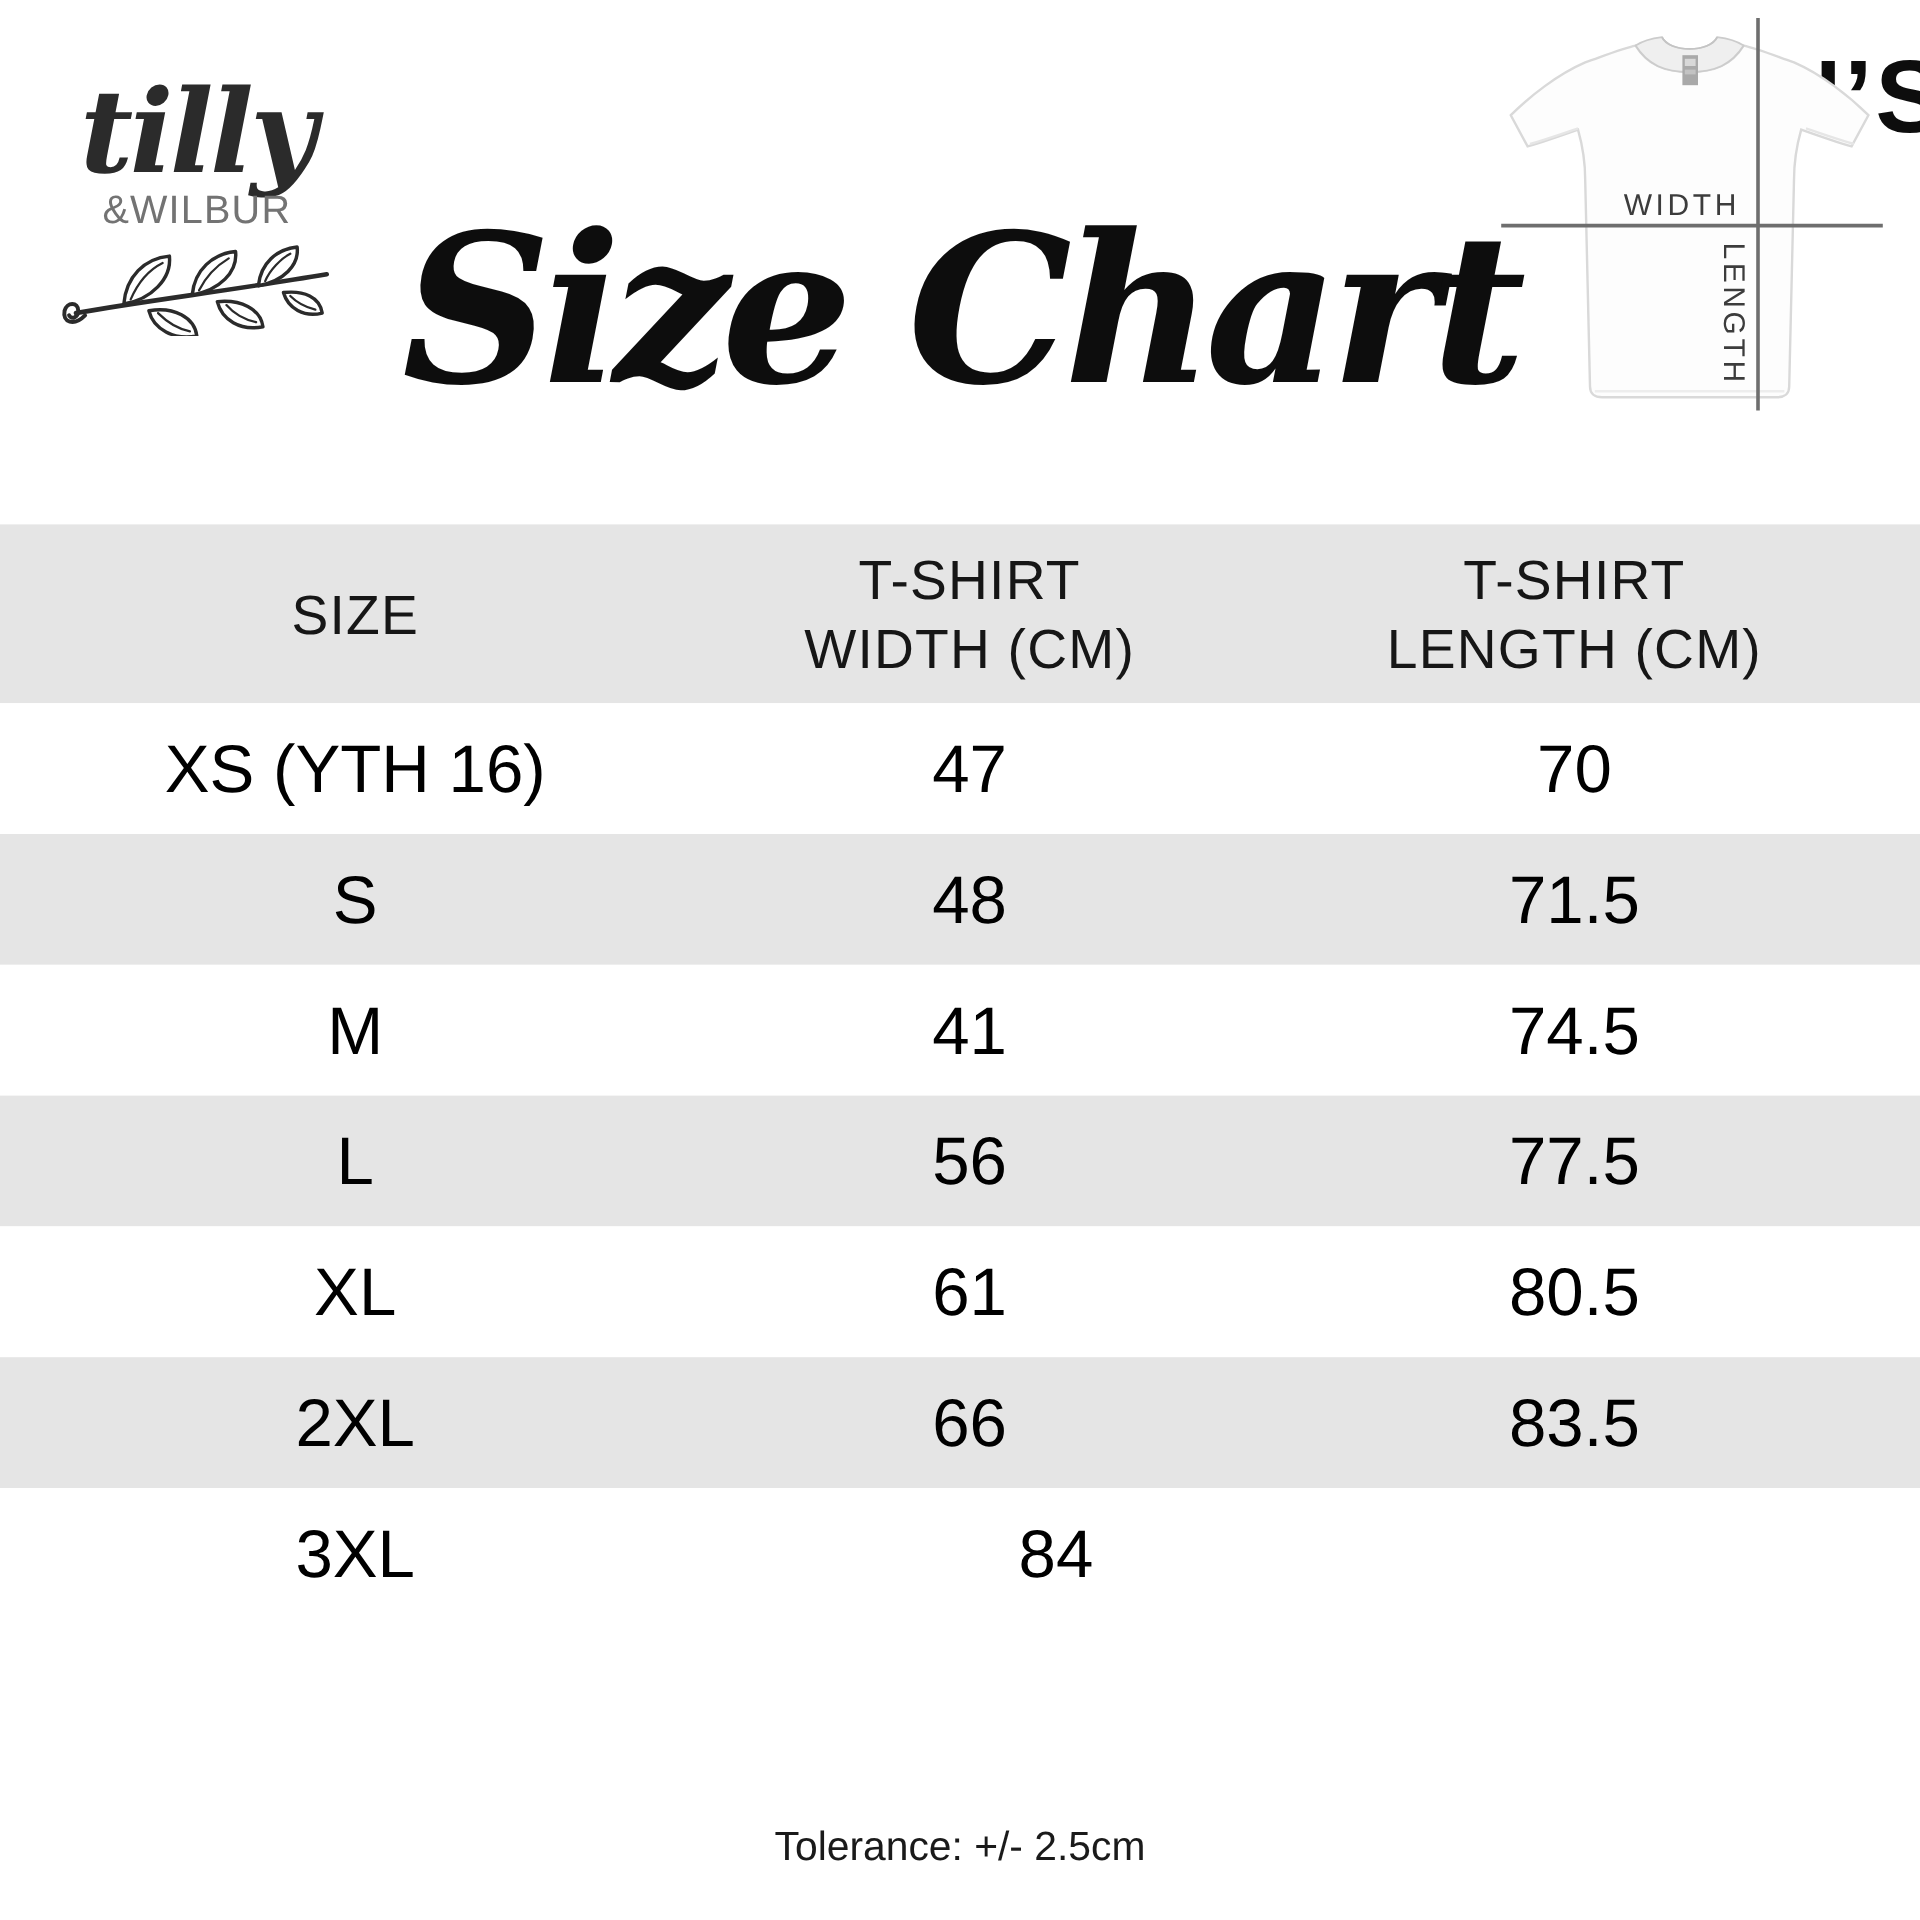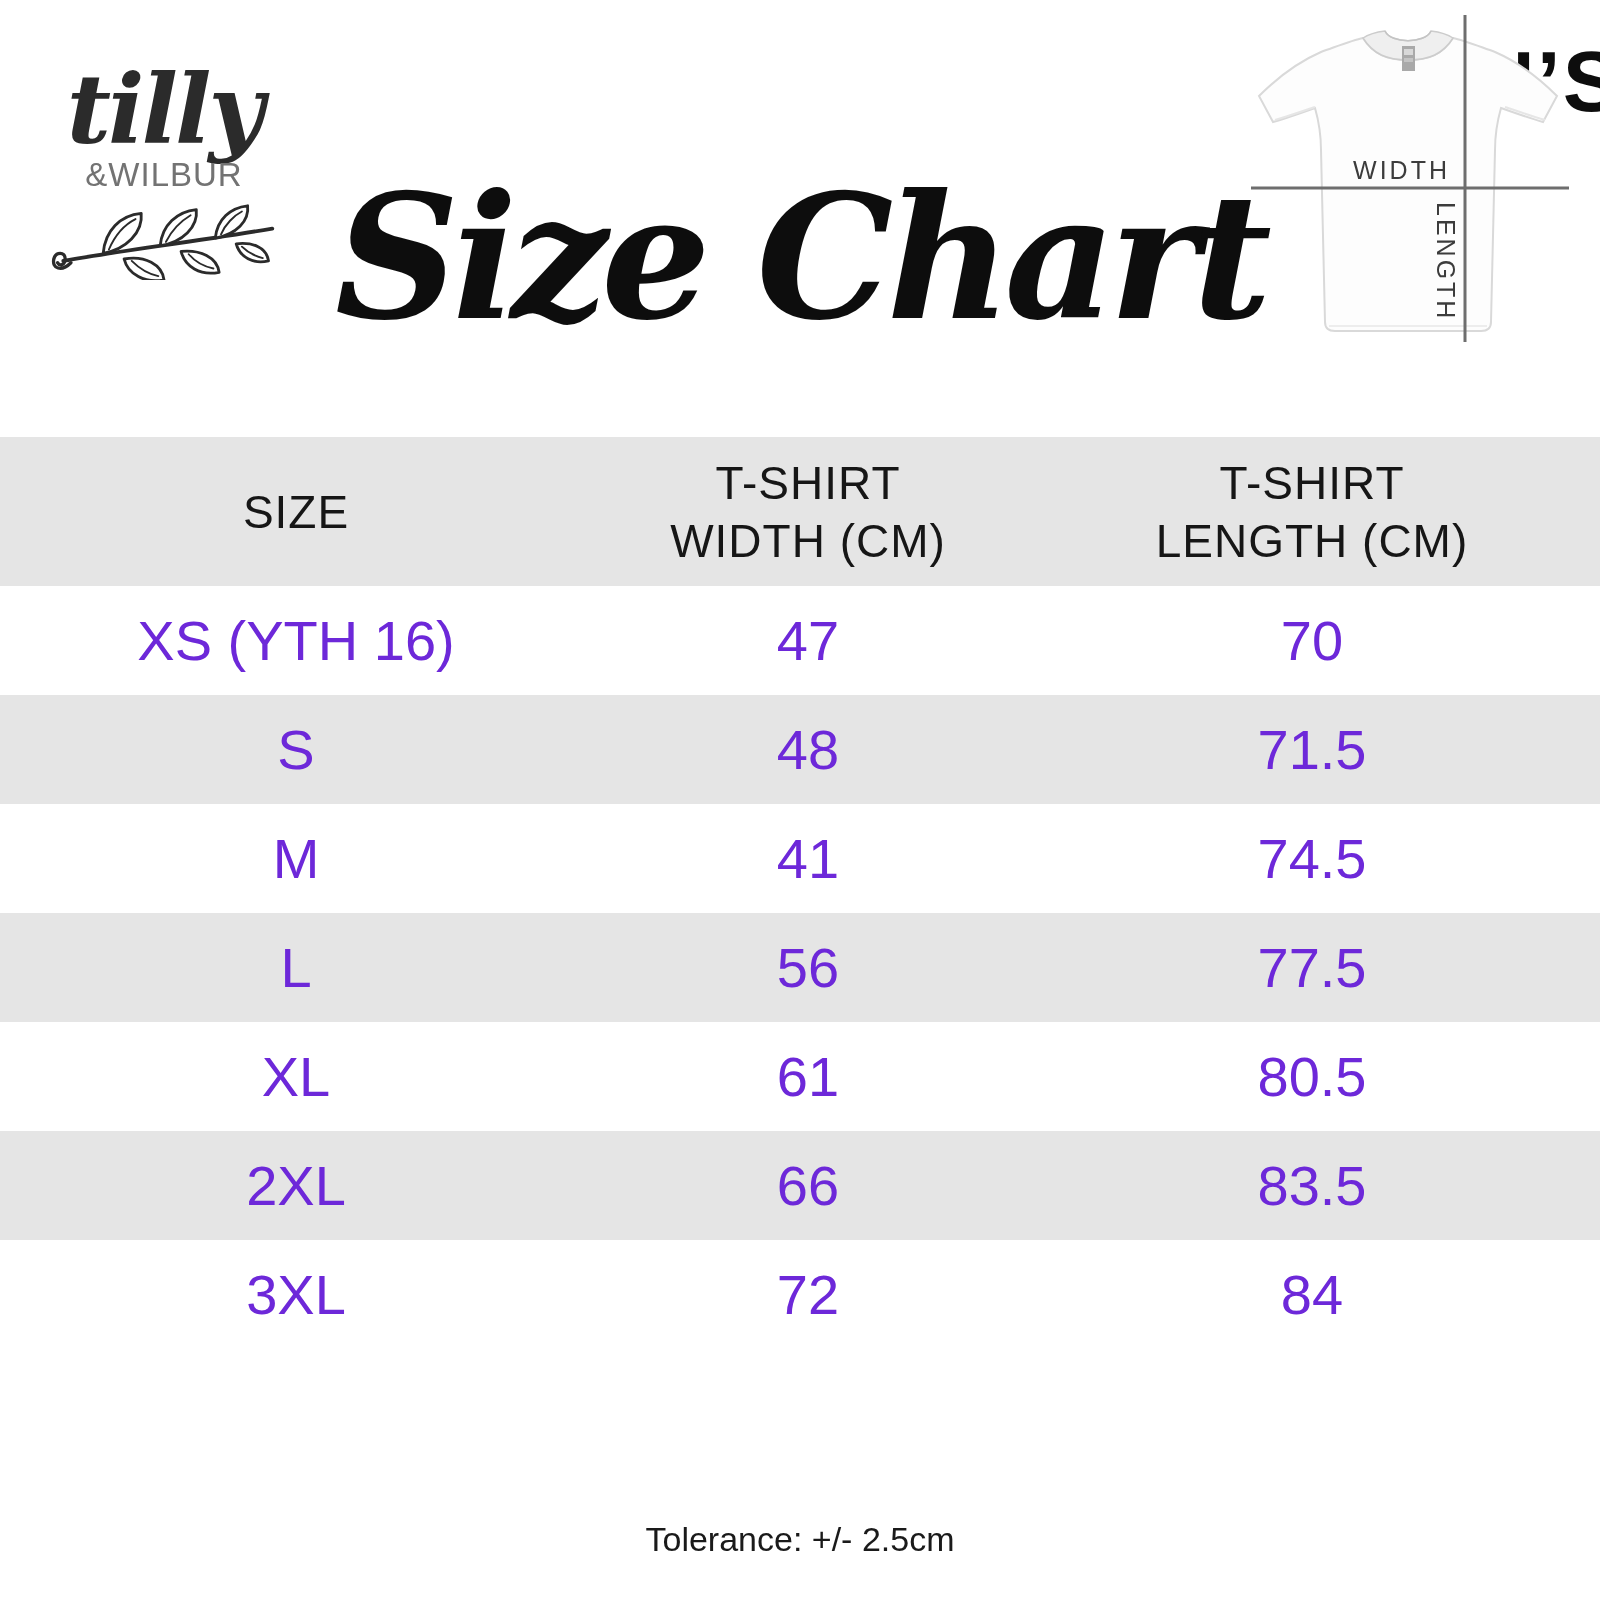--- a/index.html
+++ b/index.html
@@ -107,21 +107,21 @@
   .thead .cell {
     font-size: 46px;
     line-height: 58px;
     font-weight: normal;
     letter-spacing: 1px;
     color: #161616;
   }
   .tbody-row .cell {
     font-size: 56px;
     line-height: 1;
-    color: #6d28d9;
+    color: #000000;
   }
 
   
   .tolerance {
     position: absolute;
     top: 1508px;
     left: 0;
     width: 1600px;
     text-align: center;
     font-size: 34px;
@@ -251,20 +251,19 @@
       <div class="cell c2">61</div>
       <div class="cell c3">80.5</div>
     </div>
     <div class="trow tbody-row alt">
       <div class="cell c1">2XL</div>
       <div class="cell c2">66</div>
       <div class="cell c3">83.5</div>
     </div>
     <div class="trow tbody-row">
       <div class="cell c1">3XL</div>
-      <div class="cell c2">72</div>
       <div class="cell c3">84</div>
     </div>
   </div>
 
   <div class="tolerance">Tolerance: +/- 2.5cm</div>
 
 </div>
 
 </body></html>

